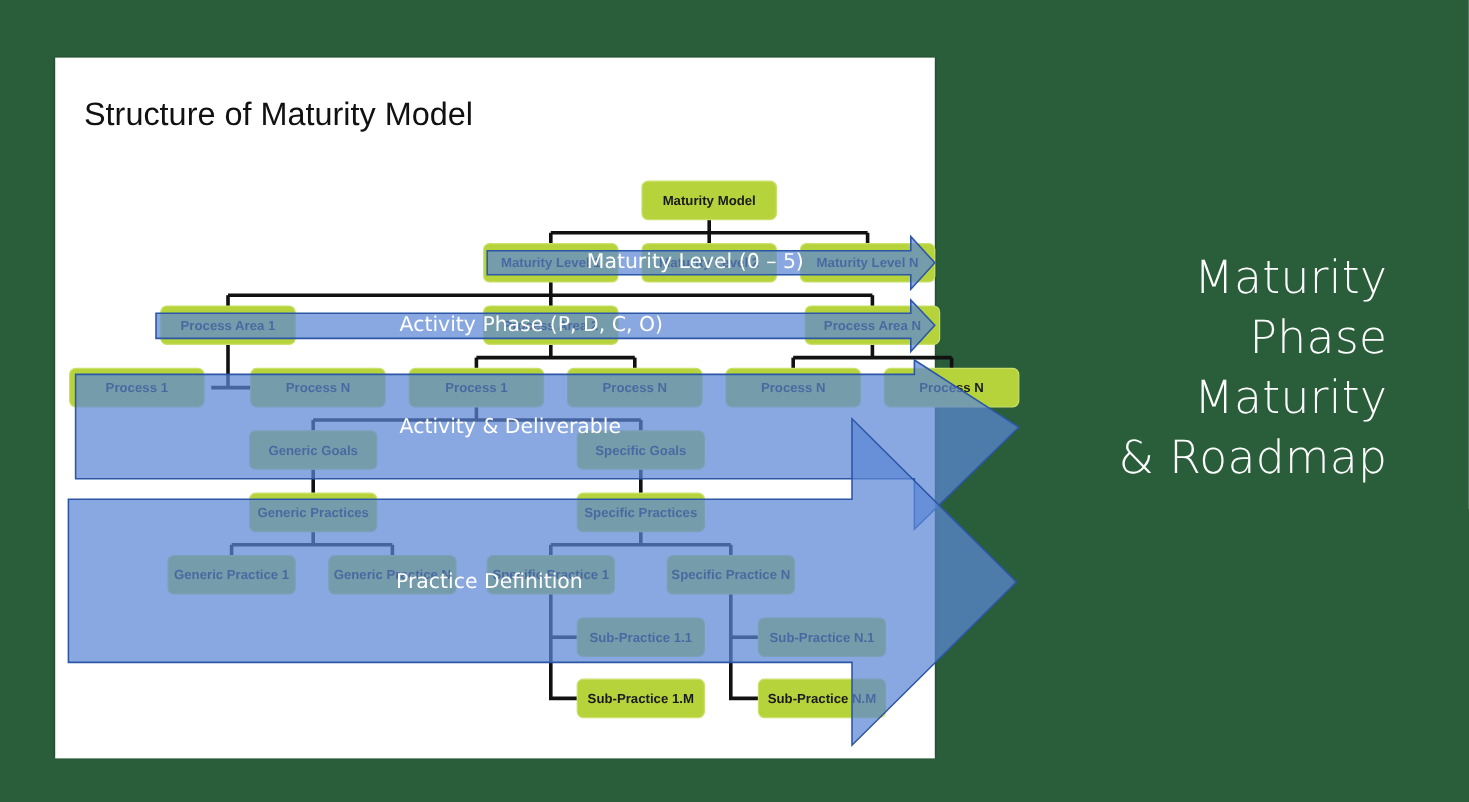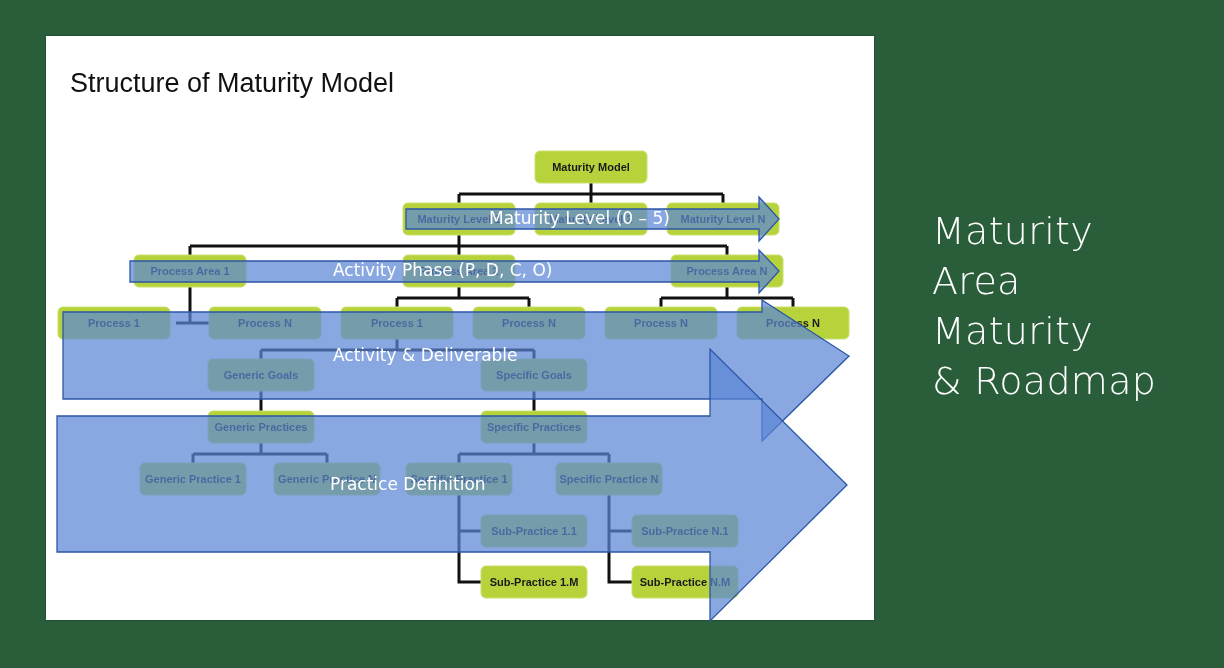--- a/index.html
+++ b/index.html
@@ -1,20 +1,20 @@
 <!DOCTYPE html>
 <html><head>
 <meta charset="utf-8">
 <style>
   html, body { margin:0; padding:0; }
   body { width:1224px; height:668px; background:#2a5e3a; position:relative; overflow:hidden; font-family:"Liberation Sans", sans-serif; }
-  #slide { position:absolute; left:46px; top:36px; width:828px; height:584px; background:#ffffff; box-shadow:0 0 2px rgba(0,0,0,0.4); }
+  #slide { position:absolute; left:46px; top:48px; width:733px; height:584px; background:#ffffff; box-shadow:0 0 2px rgba(0,0,0,0.4); }
   #slide-title { position:absolute; left:24px; top:32px; font-size:27px; color:#111; font-family:"Liberation Sans", sans-serif; }
   #side-title { position:absolute; left:932px; top:206px; font-size:38px; line-height:50px; color:#ffffff; font-family:"DejaVu Sans", sans-serif; font-weight:300; letter-spacing:0.3px; }
-  #side-title div { white-space:nowrap; }
+  #side-title div { white-space:nowrap;text-align:right; }
   svg#diagram { position:absolute; left:0; top:0; width:1224px; height:668px; }
   .node-rect { fill:#b7d33c; stroke:#c9e06a; stroke-width:1; }
   .node-text { font-family:"Liberation Sans", sans-serif; font-weight:bold; font-size:11px; fill:#1a1a1a; text-anchor:middle; dominant-baseline:middle; }
   .conn { stroke:#111; stroke-width:3; fill:none; }
   .arrow { fill:#5b86d6; fill-opacity:0.72; stroke:#2c56a6; stroke-width:1.3; }
   .arrow-label { font-family:"DejaVu Sans", sans-serif; font-size:17px; fill:#ffffff; dominant-baseline:middle; }
 </style>
 </head>
 <body>
 
@@ -180,16 +180,16 @@
       </g>
       <g>
         <polygon points="57,416 710,416 710,349 847,485 710,621 710,552 57,552" class="arrow"></polygon>
         <text x="330" y="485" class="arrow-label">Practice Definition</text>
       </g>
     </g>
 </svg>
 
 <div id="side-title">
   <div>Maturity</div>
-  <div>Area</div>
+  <div>Phase</div>
   <div>Maturity</div>
   <div>&amp; Roadmap</div>
 </div>
 
 </body></html>

